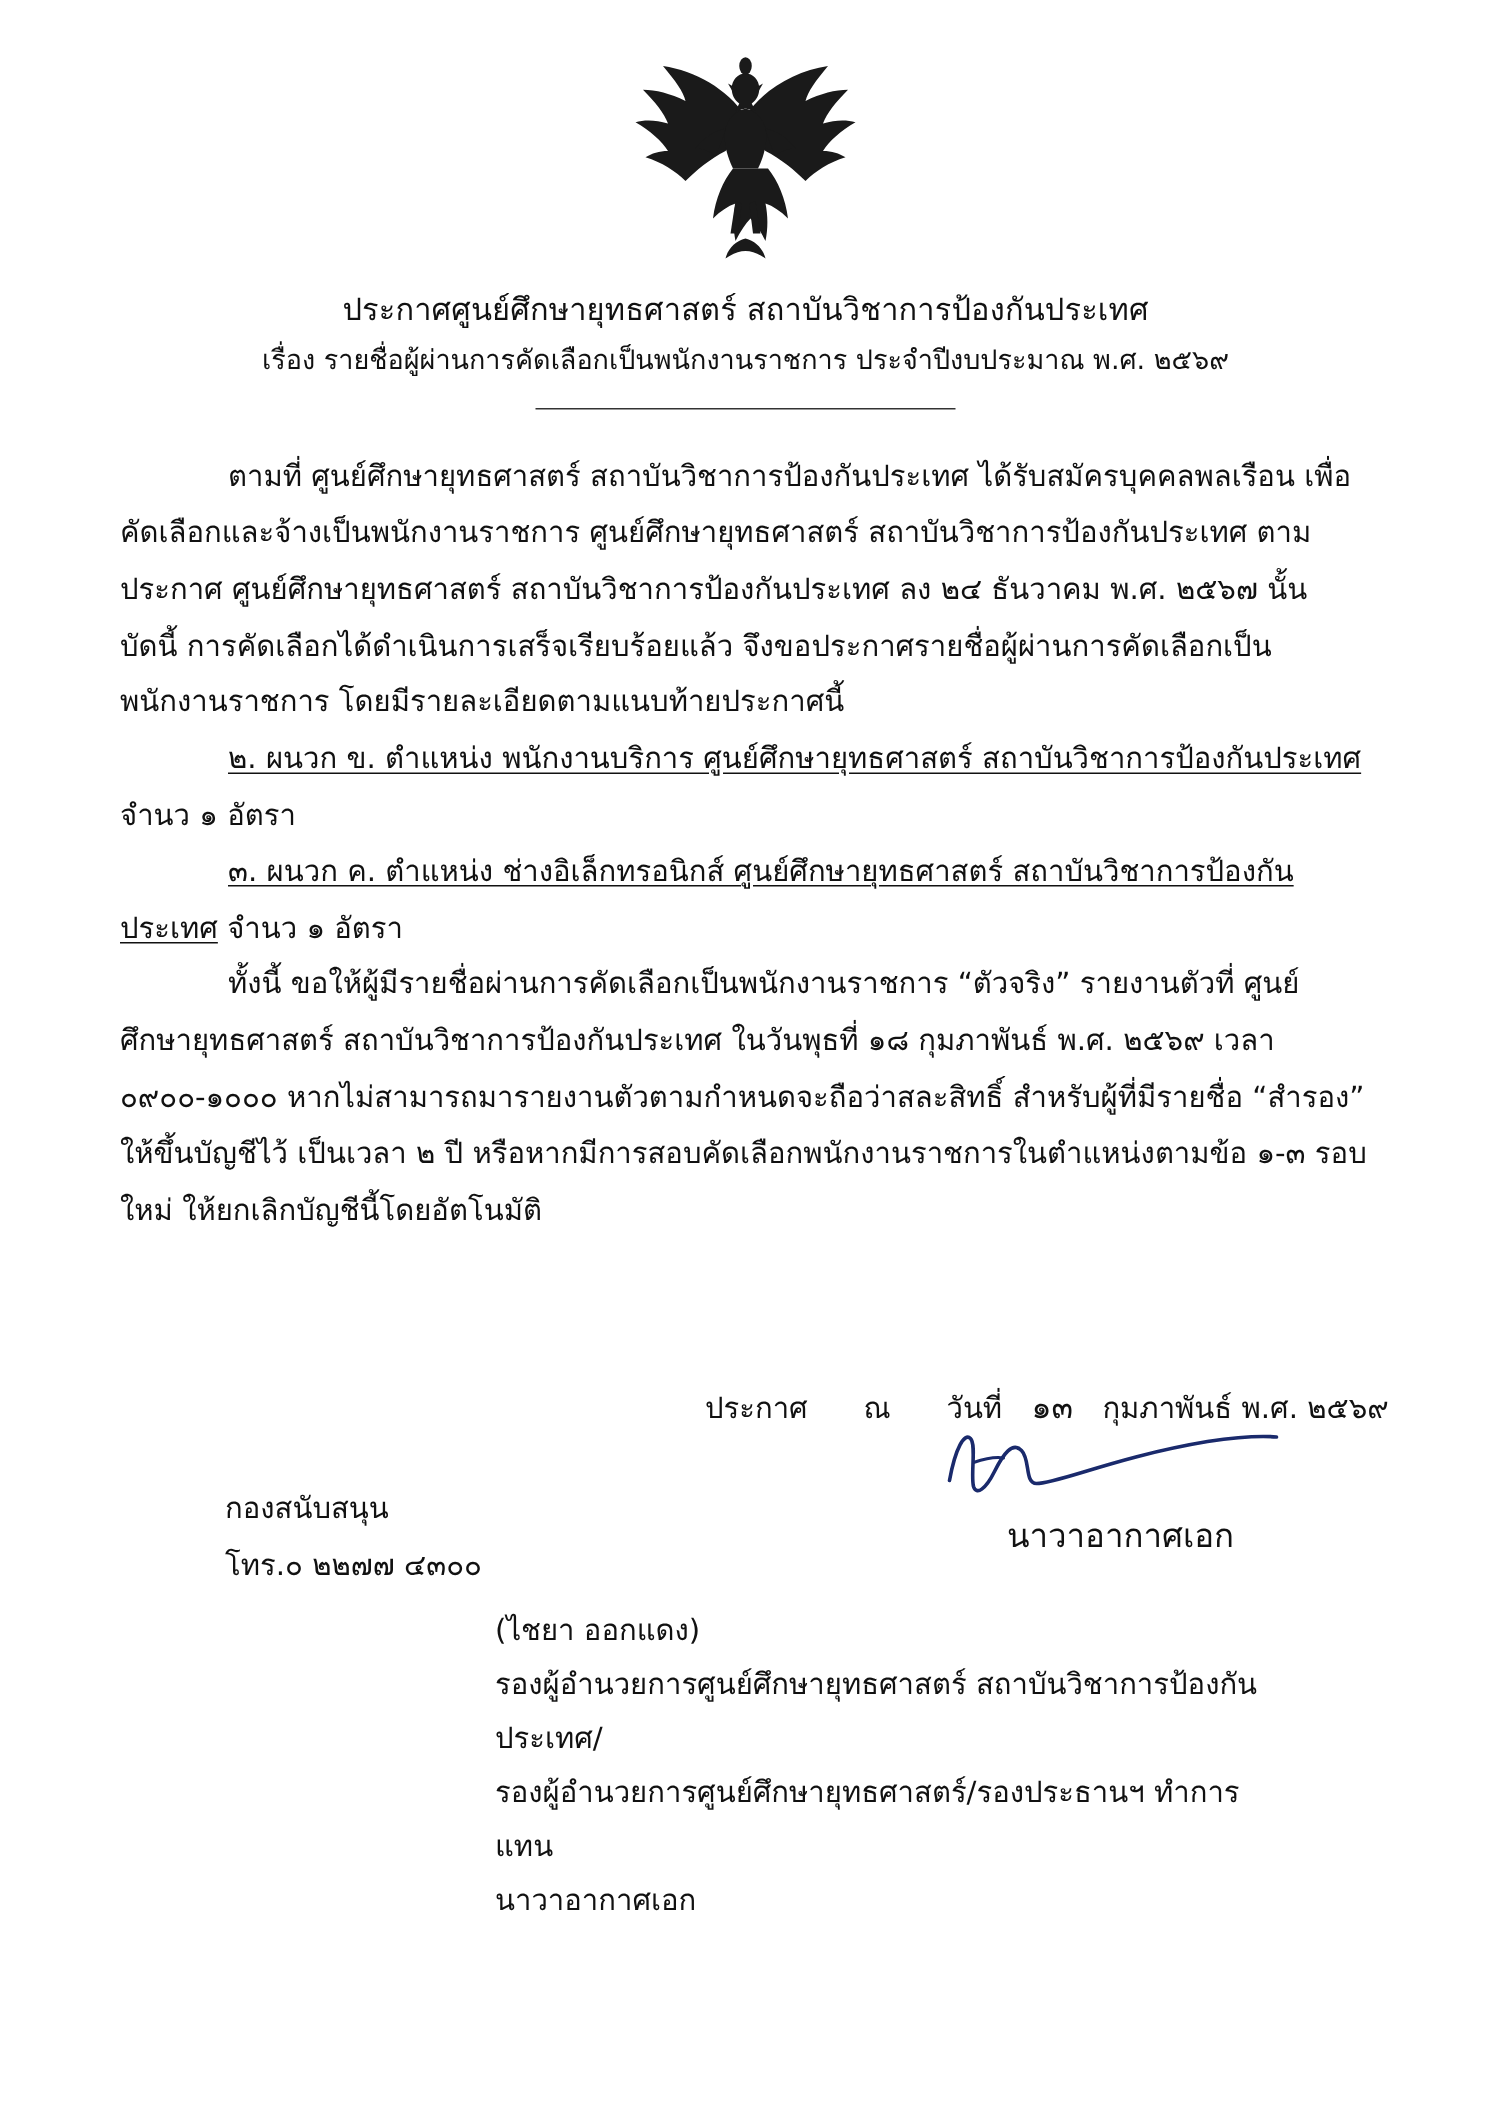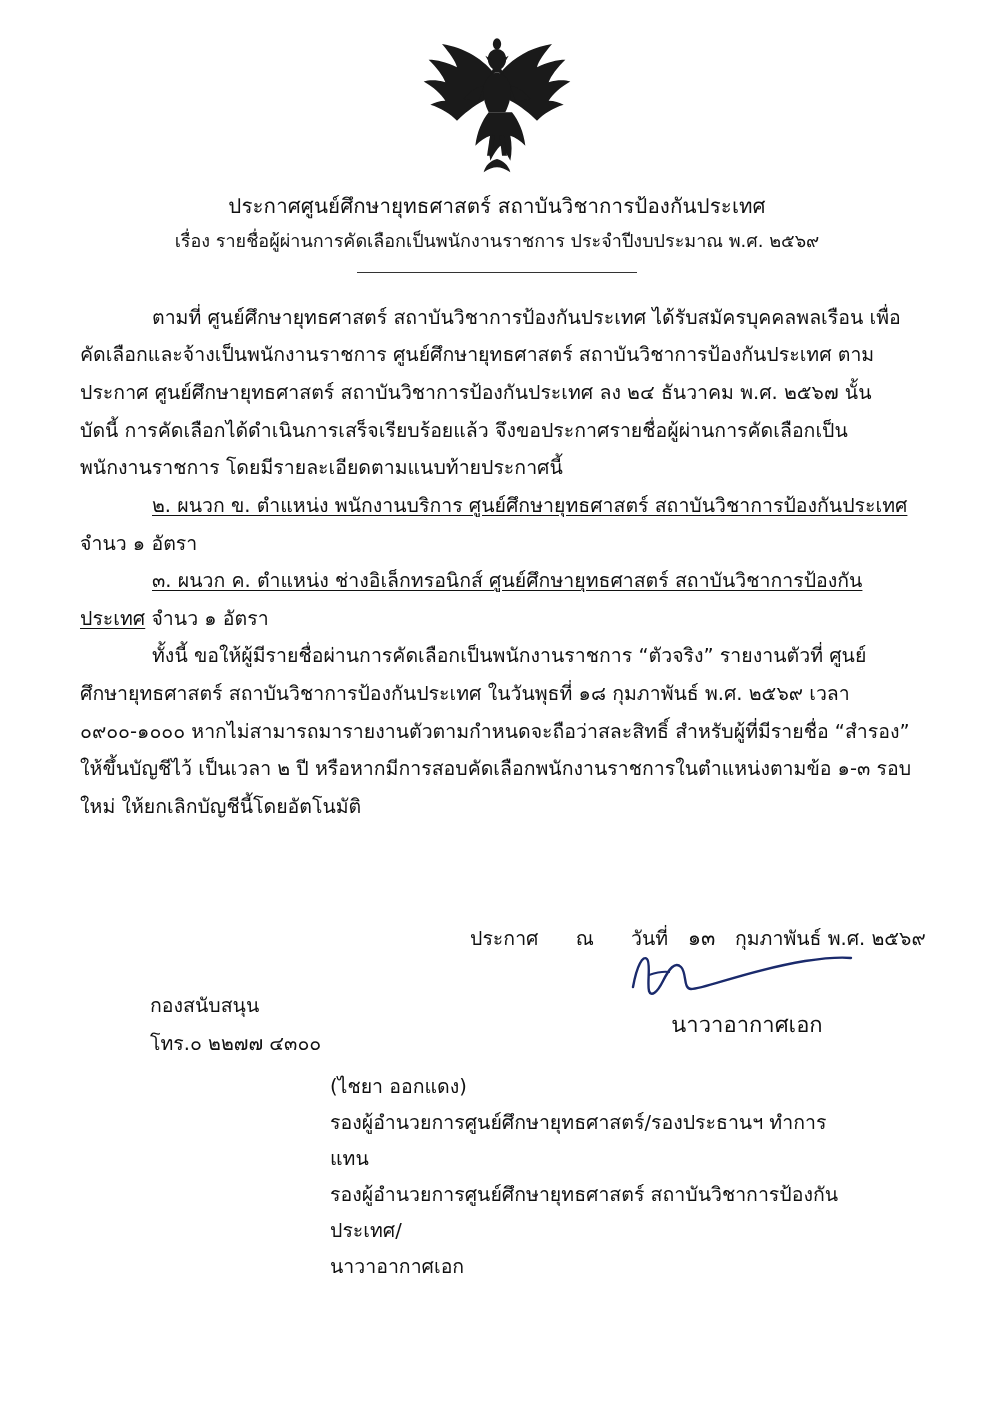--- a/index.html
+++ b/index.html
@@ -182,22 +182,22 @@
 
     <p class="para"><span class="indent"></span><span>ทั้งนี้ ขอให้ผู้มีรายชื่อผ่านการคัดเลือกเป็นพนักงานราชการ “ตัวจริง” รายงานตัวที่ ศูนย์ศึกษายุทธศาสตร์ สถาบันวิชาการป้องกันประเทศ ในวันพุธที่ ๑๘ กุมภาพันธ์ พ.ศ. ๒๕๖๙ เวลา ๐๙๐๐-๑๐๐๐ หากไม่สามารถมารายงานตัวตามกำหนดจะถือว่าสละสิทธิ์ สำหรับผู้ที่มีรายชื่อ “สำรอง” ให้ขึ้นบัญชีไว้ เป็นเวลา ๒ ปี หรือหากมีการสอบคัดเลือกพนักงานราชการในตำแหน่งตามข้อ ๑-๓ รอบใหม่ ให้ยกเลิกบัญชีนี้โดยอัตโนมัติ</span></p>
 
     <div class="sign-area">
       <div class="date-line"><span>ประกาศ</span>&nbsp;&nbsp;&nbsp;&nbsp;&nbsp;&nbsp;<span>ณ</span>&nbsp;&nbsp;&nbsp;&nbsp;&nbsp;&nbsp;<span>วันที่</span>&nbsp;&nbsp;<span class="date-num">๑๓</span>&nbsp;&nbsp;<span>กุมภาพันธ์ พ.ศ. ๒๕๖๙</span></div>
 
       <div class="rank-line">นาวาอากาศเอก</div>
 
       <div class="sig-names">
         <div>(ไชยา  ออกแดง)</div>
+        <div>รองผู้อำนวยการศูนย์ศึกษายุทธศาสตร์ สถาบันวิชาการป้องกันประเทศ/</div>
         <div>รองผู้อำนวยการศูนย์ศึกษายุทธศาสตร์/รองประธานฯ ทำการแทน</div>
-        <div>รองผู้อำนวยการศูนย์ศึกษายุทธศาสตร์ สถาบันวิชาการป้องกันประเทศ/</div>
         <div>นาวาอากาศเอก</div>
       </div>
     </div>
   </div>
 
   <svg class="signature-svg" viewBox="0 0 250 70" aria-hidden="true">
     <path d="M8 42 C12 20 18 10 22 14 C26 18 22 38 24 46 C26 52 32 48 38 36 C44 24 50 16 56 22 C62 28 58 44 66 44 C80 44 120 26 180 16 C200 13 215 12 226 13" fill="none" stroke="#1a2a6c" stroke-width="2.4" stroke-linecap="round" stroke-linejoin="round"></path>
     <path d="M24 30 C30 28 38 26 44 27" fill="none" stroke="#1a2a6c" stroke-width="2" stroke-linecap="round"></path>
   </svg>
 

